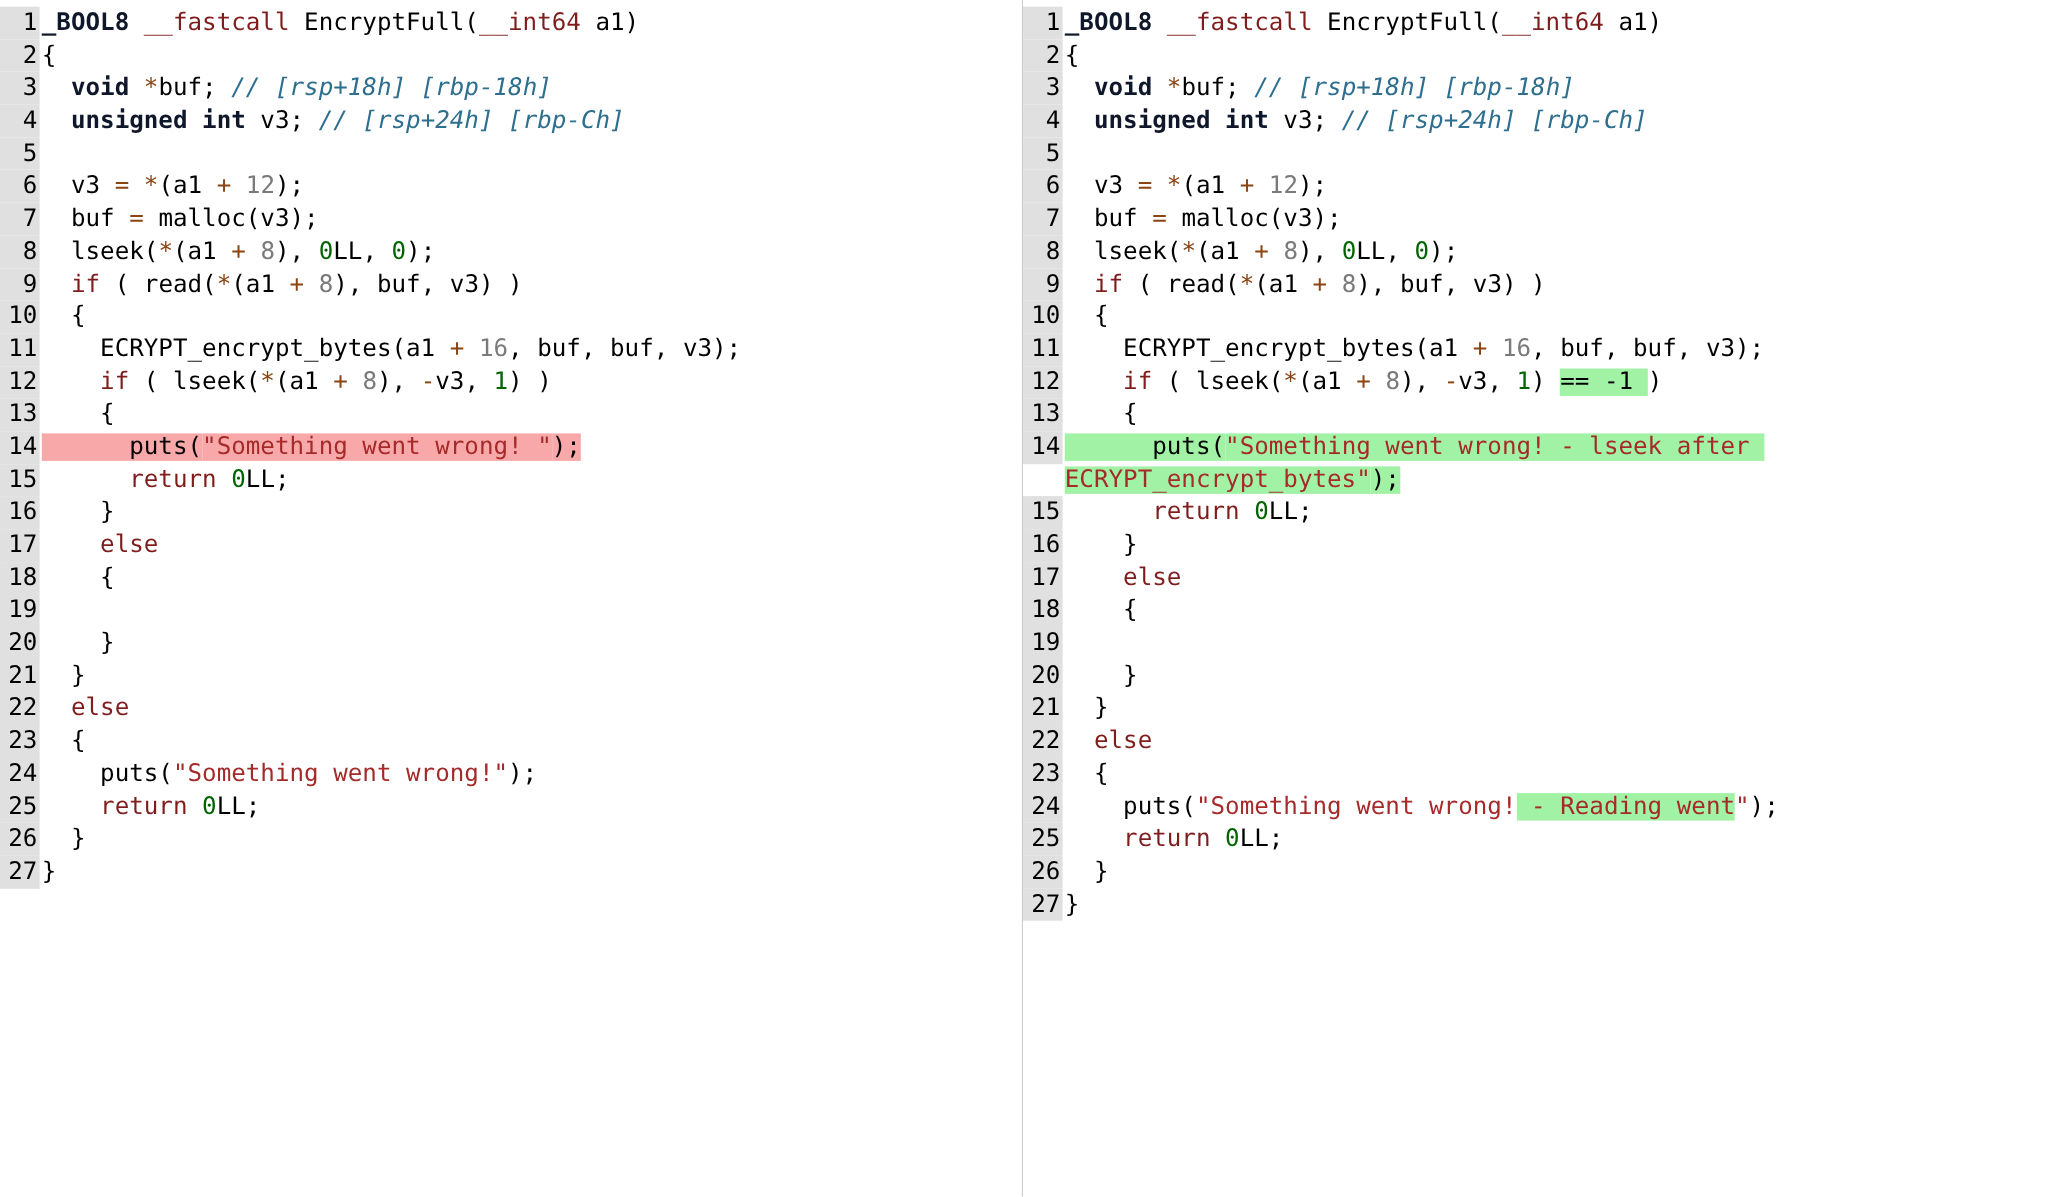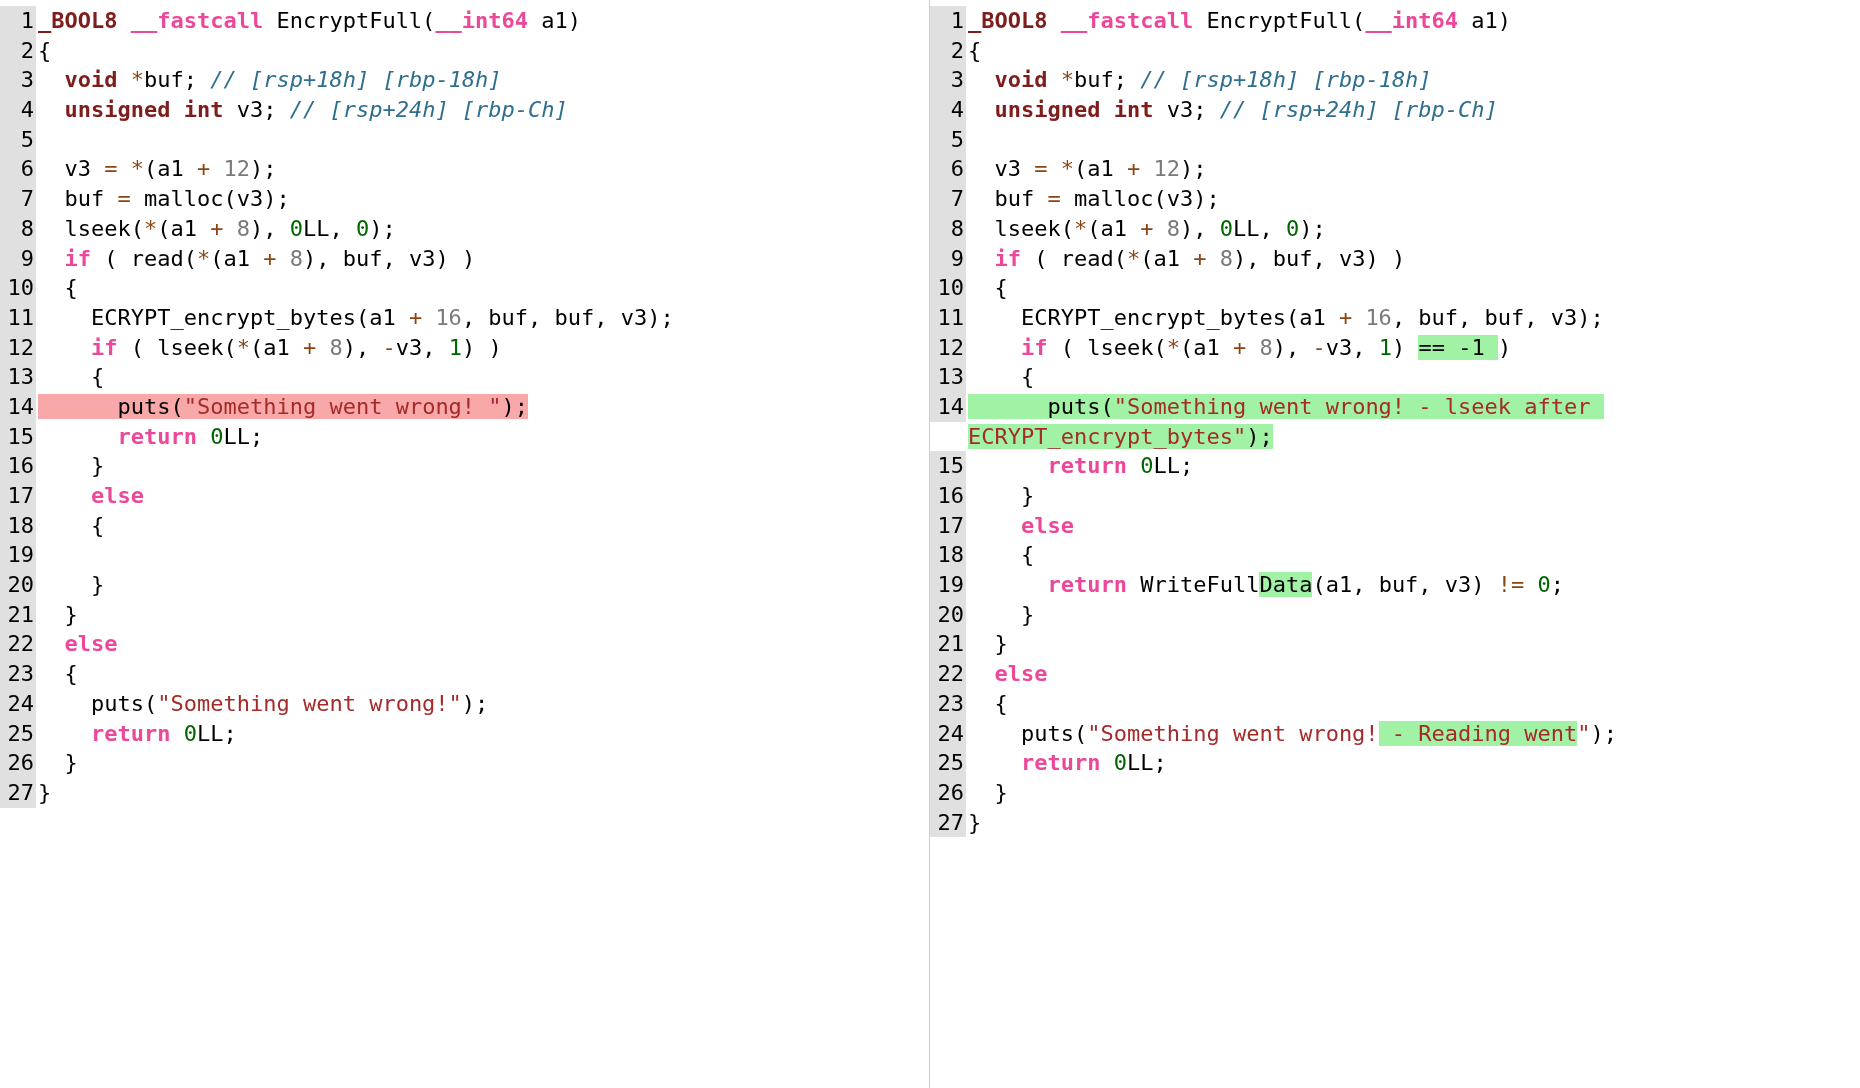--- a/index.html
+++ b/index.html
@@ -42,22 +42,22 @@
     flex: 0 0 auto;
     user-select: none;
     font-weight: 400;
   }
   .src {
     padding-left: 2px;
     white-space: pre-wrap;
     word-break: break-word;
   }
   
-  .t  { color: #7f1d1d; font-weight: 700; }   
-  .kw { color: #ec4899; font-weight: 700; }   
+  .t  { color: #0f172a; font-weight: 700; }   
+  .kw { color: #7f1d1d; font-weight: 400; }   
   .fn { color: #000; }                        
   .cm { color: #2e6e8e; font-style: italic; } 
   .nm { color: #006400; }                     
   .op { color: #8b4513; }                     
   .nml{ color: #7a7a7a; }                     
   .str{ color: #a52a2a; }
 
   
   .hl-del { background: #f8a8a8; }
   .hl-add { background: #a2f2a6; }
@@ -110,21 +110,21 @@
         <div class="line"><span class="lineno">9</span><span class="src"><span class="fn">  </span><span class="kw">if</span><span class="fn"> ( read(</span><span class="op">*</span><span class="fn">(a1 </span><span class="op">+</span><span class="fn"> </span><span class="nml">8</span><span class="fn">), buf, v3) )</span></span></div>
         <div class="line"><span class="lineno">10</span><span class="src"><span class="fn">  {</span></span></div>
         <div class="line"><span class="lineno">11</span><span class="src"><span class="fn">    ECRYPT_encrypt_bytes(a1 </span><span class="op">+</span><span class="fn"> </span><span class="nml">16</span><span class="fn">, buf, buf, v3);</span></span></div>
         <div class="line"><span class="lineno">12</span><span class="src"><span class="fn">    </span><span class="kw">if</span><span class="fn"> ( lseek(</span><span class="op">*</span><span class="fn">(a1 </span><span class="op">+</span><span class="fn"> </span><span class="nml">8</span><span class="fn">), </span><span class="op">-</span><span class="fn">v3, </span><span class="nm">1</span><span class="fn">) </span><span class="fn hl-add">== -1 </span><span class="fn">)</span></span></div>
         <div class="line"><span class="lineno">13</span><span class="src"><span class="fn">    {</span></span></div>
         <div class="line"><span class="lineno">14</span><span class="src"><span class="fn hl-add">      puts(</span><span class="str hl-add">"Something went wrong! - lseek after ECRYPT_encrypt_bytes"</span><span class="fn hl-add">);</span></span></div>
         <div class="line"><span class="lineno">15</span><span class="src"><span class="fn">      </span><span class="kw">return</span><span class="fn"> </span><span class="nm">0</span><span class="fn">LL;</span></span></div>
         <div class="line"><span class="lineno">16</span><span class="src"><span class="fn">    }</span></span></div>
         <div class="line"><span class="lineno">17</span><span class="src"><span class="fn">    </span><span class="kw">else</span></span></div>
         <div class="line"><span class="lineno">18</span><span class="src"><span class="fn">    {</span></span></div>
-        <div class="line"><span class="lineno">19</span><span class="src"><span class="fn">      </span><span class="kw">return</span><span class="fn"> WriteFull</span><span class="fn hl-add">Data</span><span class="fn">(a1, buf, v3) </span><span class="op">!=</span><span class="fn"> </span><span class="nm">0</span><span class="fn">;</span></span></div>
+        <div class="line"><span class="lineno">19</span></div>
         <div class="line"><span class="lineno">20</span><span class="src"><span class="fn">    }</span></span></div>
         <div class="line"><span class="lineno">21</span><span class="src"><span class="fn">  }</span></span></div>
         <div class="line"><span class="lineno">22</span><span class="src"><span class="fn">  </span><span class="kw">else</span></span></div>
         <div class="line"><span class="lineno">23</span><span class="src"><span class="fn">  {</span></span></div>
         <div class="line"><span class="lineno">24</span><span class="src"><span class="fn">    puts(</span><span class="str">"Something went wrong!</span><span class="str hl-add"> - Reading went</span><span class="str">"</span><span class="fn">);</span></span></div>
         <div class="line"><span class="lineno">25</span><span class="src"><span class="fn">    </span><span class="kw">return</span><span class="fn"> </span><span class="nm">0</span><span class="fn">LL;</span></span></div>
         <div class="line"><span class="lineno">26</span><span class="src"><span class="fn">  }</span></span></div>
         <div class="line"><span class="lineno">27</span><span class="src"><span class="fn">}</span></span></div>
       </div>
   </div>

